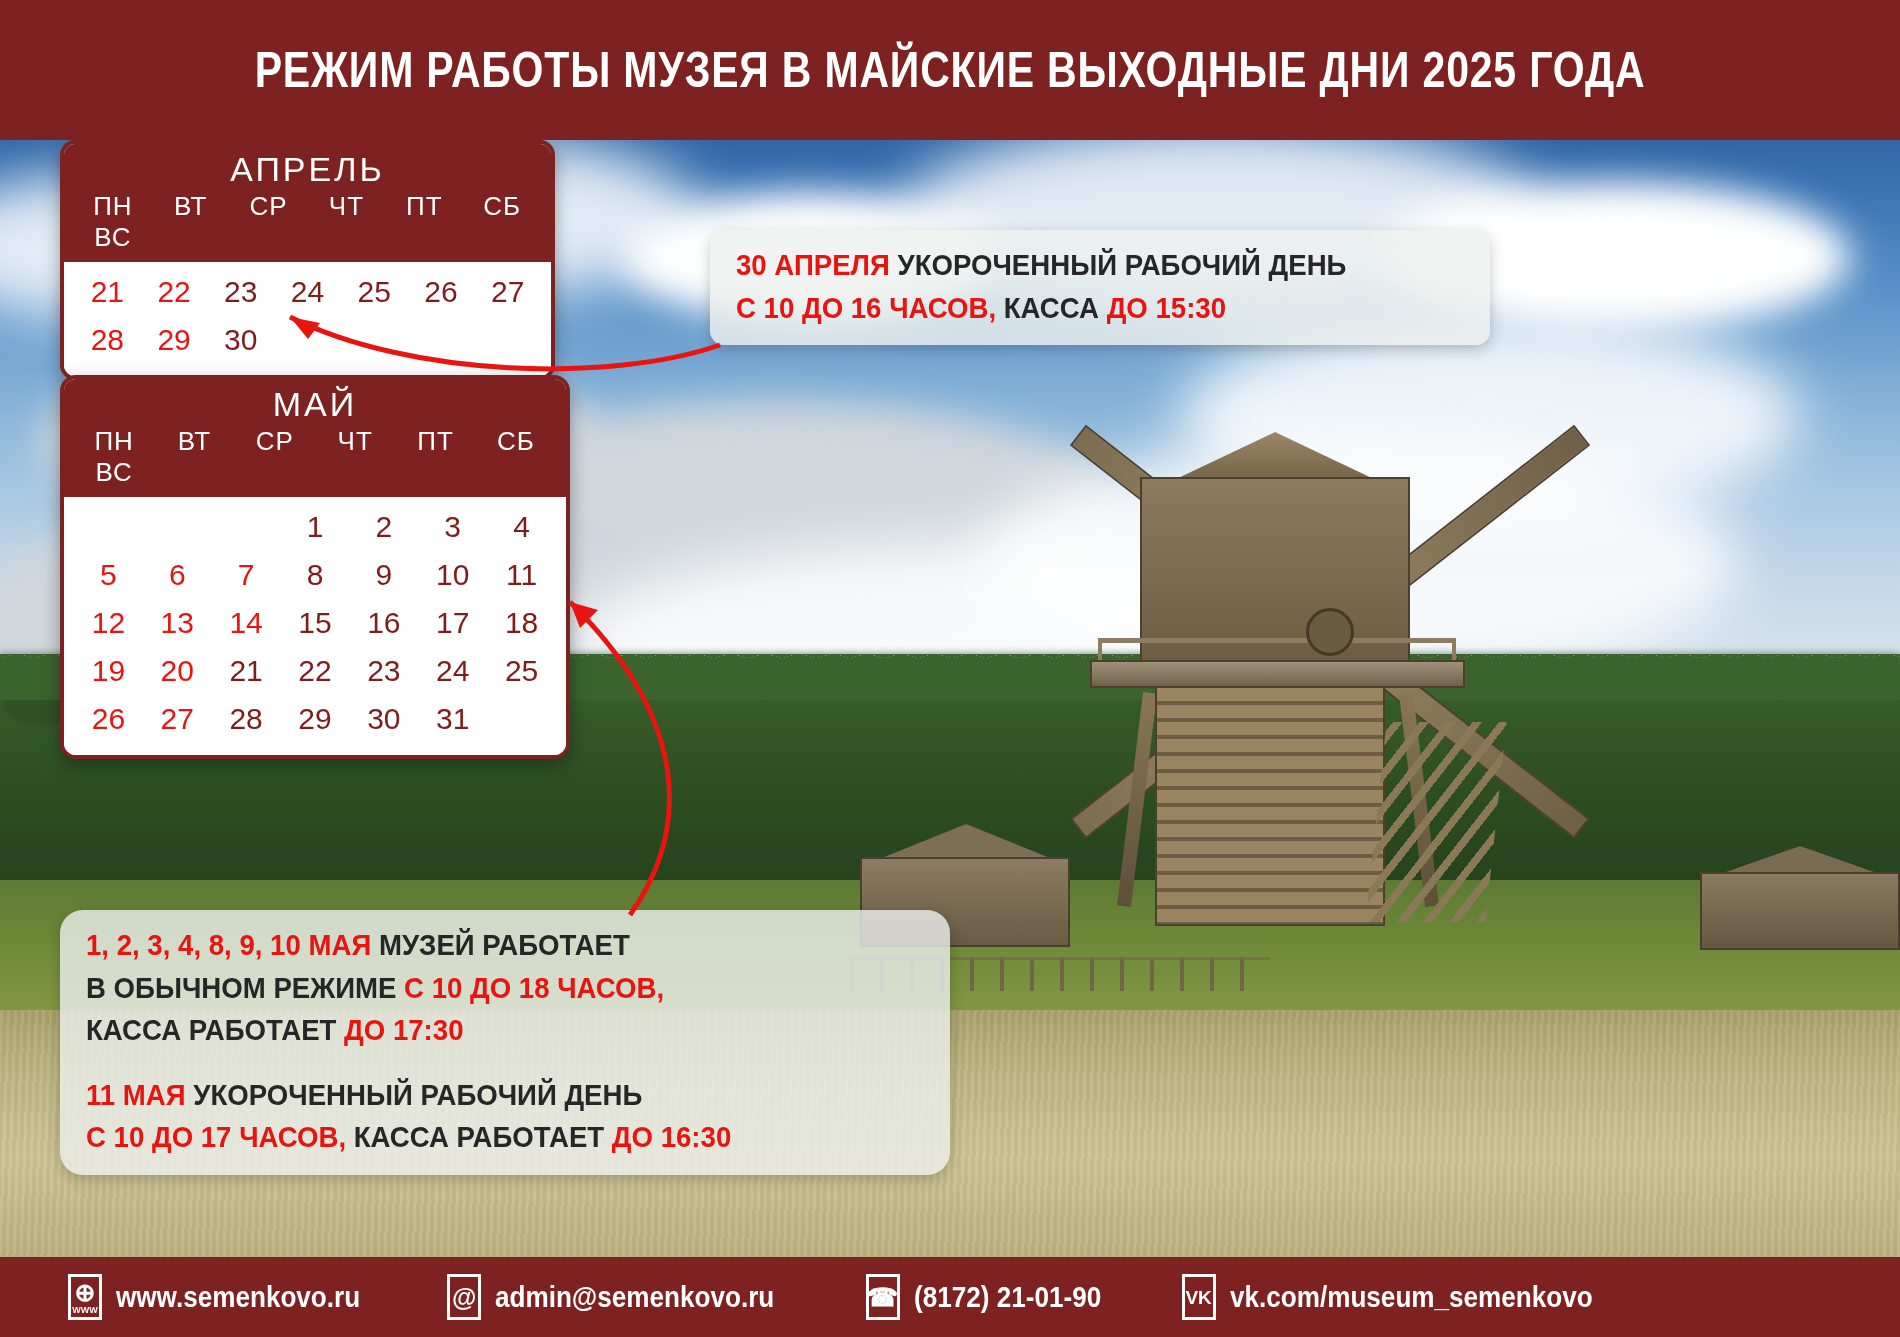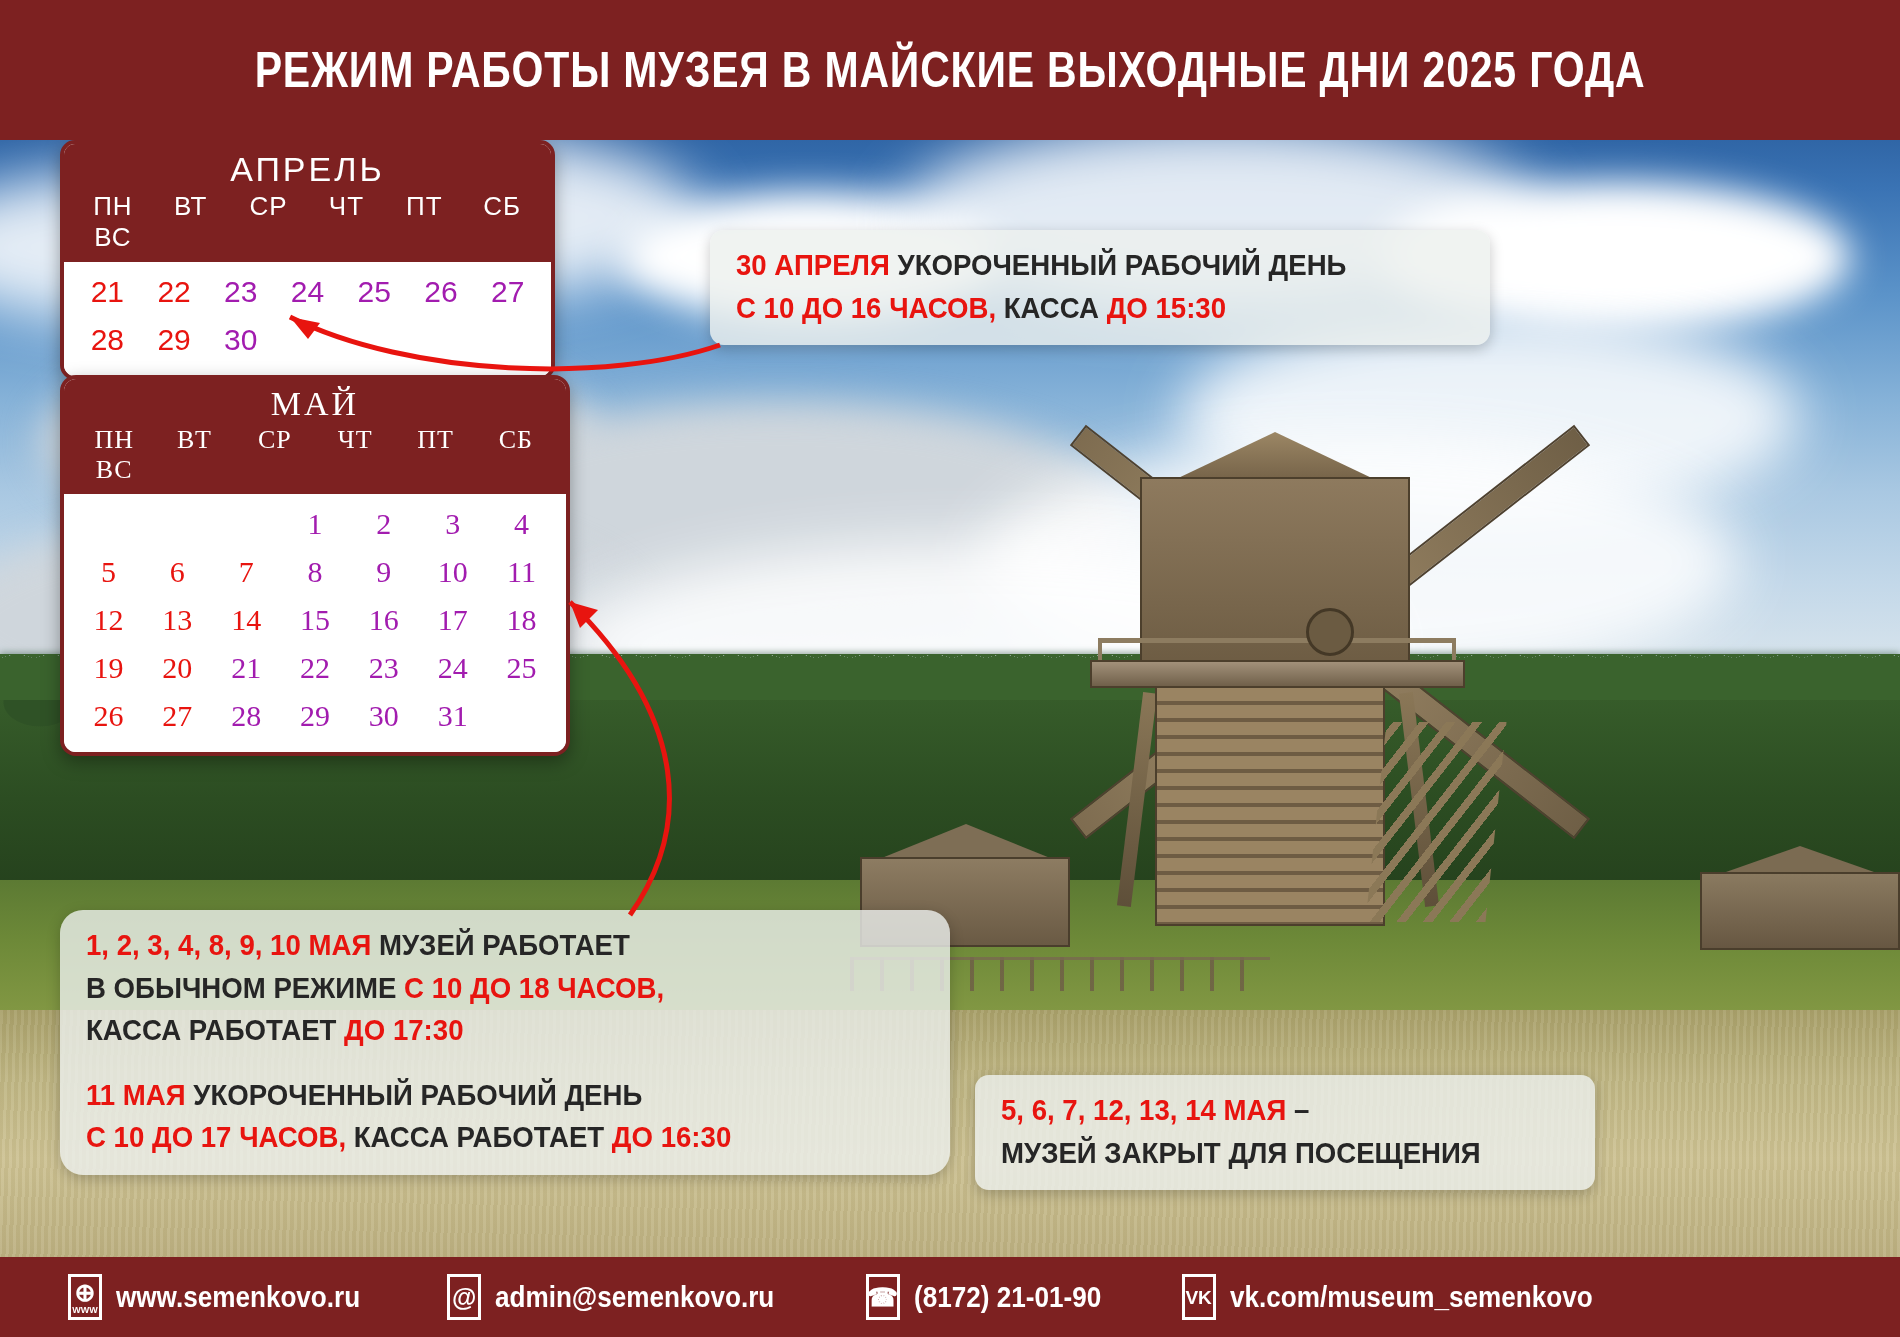--- a/index.html
+++ b/index.html
@@ -182,28 +182,28 @@
   .cal-dow {
     display: grid; grid-template-columns: repeat(6, 1fr);
     color: #fff; font-size: 26px; text-align: center; padding: 0 10px 7px;
     letter-spacing: 1px;
   }
   .cal-grid {
     display: grid; grid-template-columns: repeat(7, 1fr);
     padding: 6px 10px 12px; background: #fff;
   }
   .cal-cell {
-    text-align: center; font-size: 30px; color: #a21caf;
+    text-align: center; font-size: 30px; color: #7f1d1d;
     padding: 7px 0; font-weight: 400;
   }
   .cal-cell.red { color: #e8140f; }
   .cal-cell.empty { color: transparent; }
 
   #cal-april { left: 60px; top: 140px; width: 495px; border-radius: 15px; }
-  #cal-may   { left: 60px; top: 375px; width: 510px; font-family: Liberation Serif, serif; }
+  #cal-may   { left: 60px; top: 375px; width: 510px; }
 
   
   .callout {
     position: absolute;
     border-radius: 14px;
     background: rgba(236,240,238,.80);
     box-shadow: 0 4px 14px rgba(0,0,0,.22);
     padding: 14px 26px 16px;
     z-index: 26;
   }
@@ -410,26 +410,20 @@
       <span>КАССА РАБОТАЕТ </span><span class="hl">ДО 17:30</span>
     </p>
     <p class="gap">
       <span class="hl">11 МАЯ</span><span> УКОРОЧЕННЫЙ РАБОЧИЙ ДЕНЬ</span>
     </p>
     <p>
       <span class="hl">С 10 ДО 17 ЧАСОВ,</span><span> КАССА РАБОТАЕТ </span><span class="hl">ДО 16:30</span>
     </p>
   </div>
 
-  <div class="callout" id="box-closed">
-    <p>
-      <span class="hl">5, 6, 7, 12, 13, 14 МАЯ</span><span> –</span>
-    </p>
-    <p>МУЗЕЙ ЗАКРЫТ ДЛЯ ПОСЕЩЕНИЯ</p>
-  </div>
 
   <div class="footer">
     <div class="f-item">
       <span class="f-ico">
         <span>⊕</span>
           <span class="sub">WWW</span>
       </span>
       <span class="f-text">www.semenkovo.ru</span>
     </div>
     <div class="f-item">

